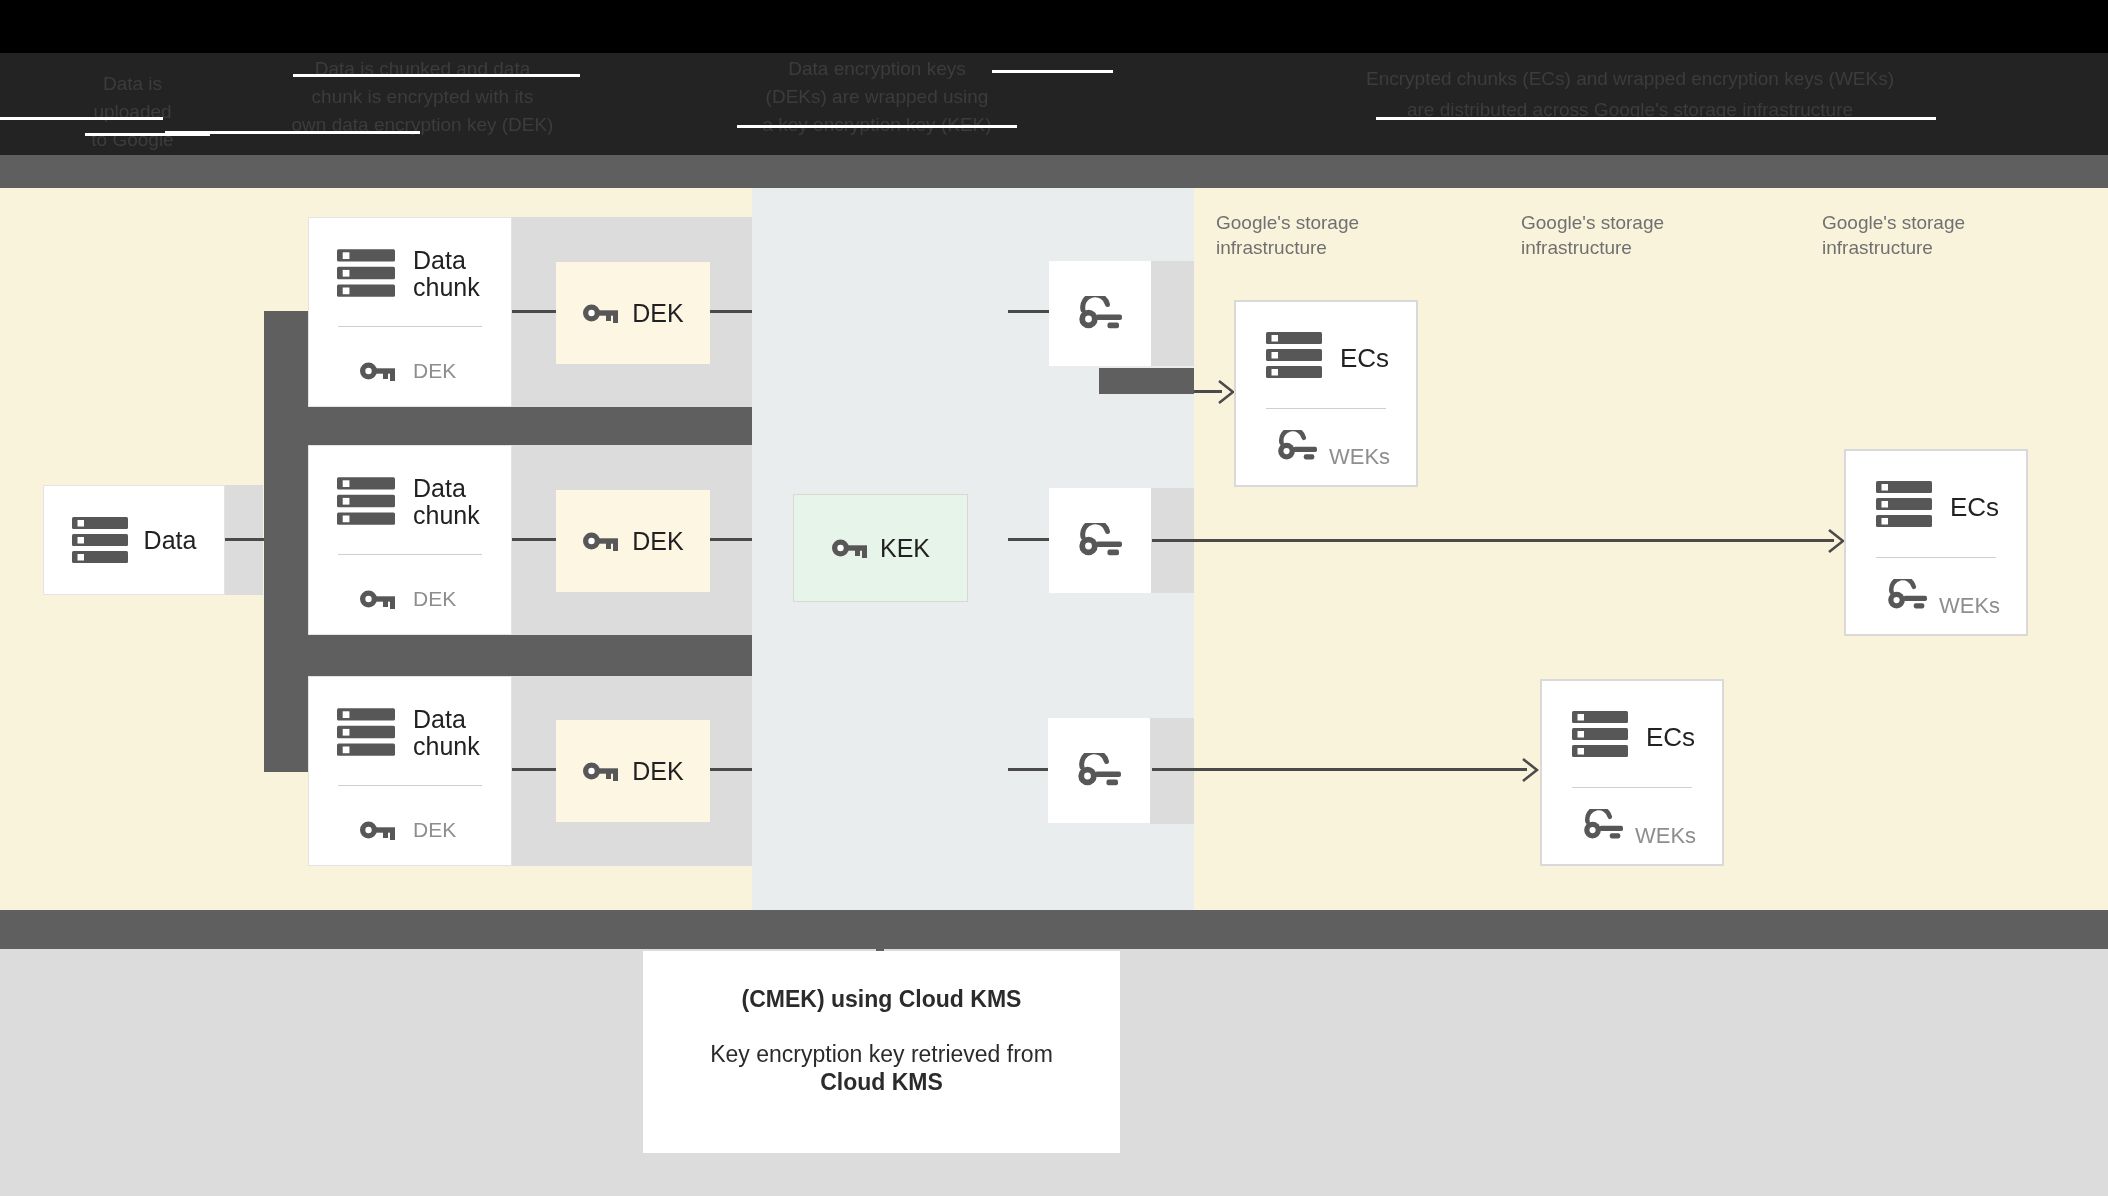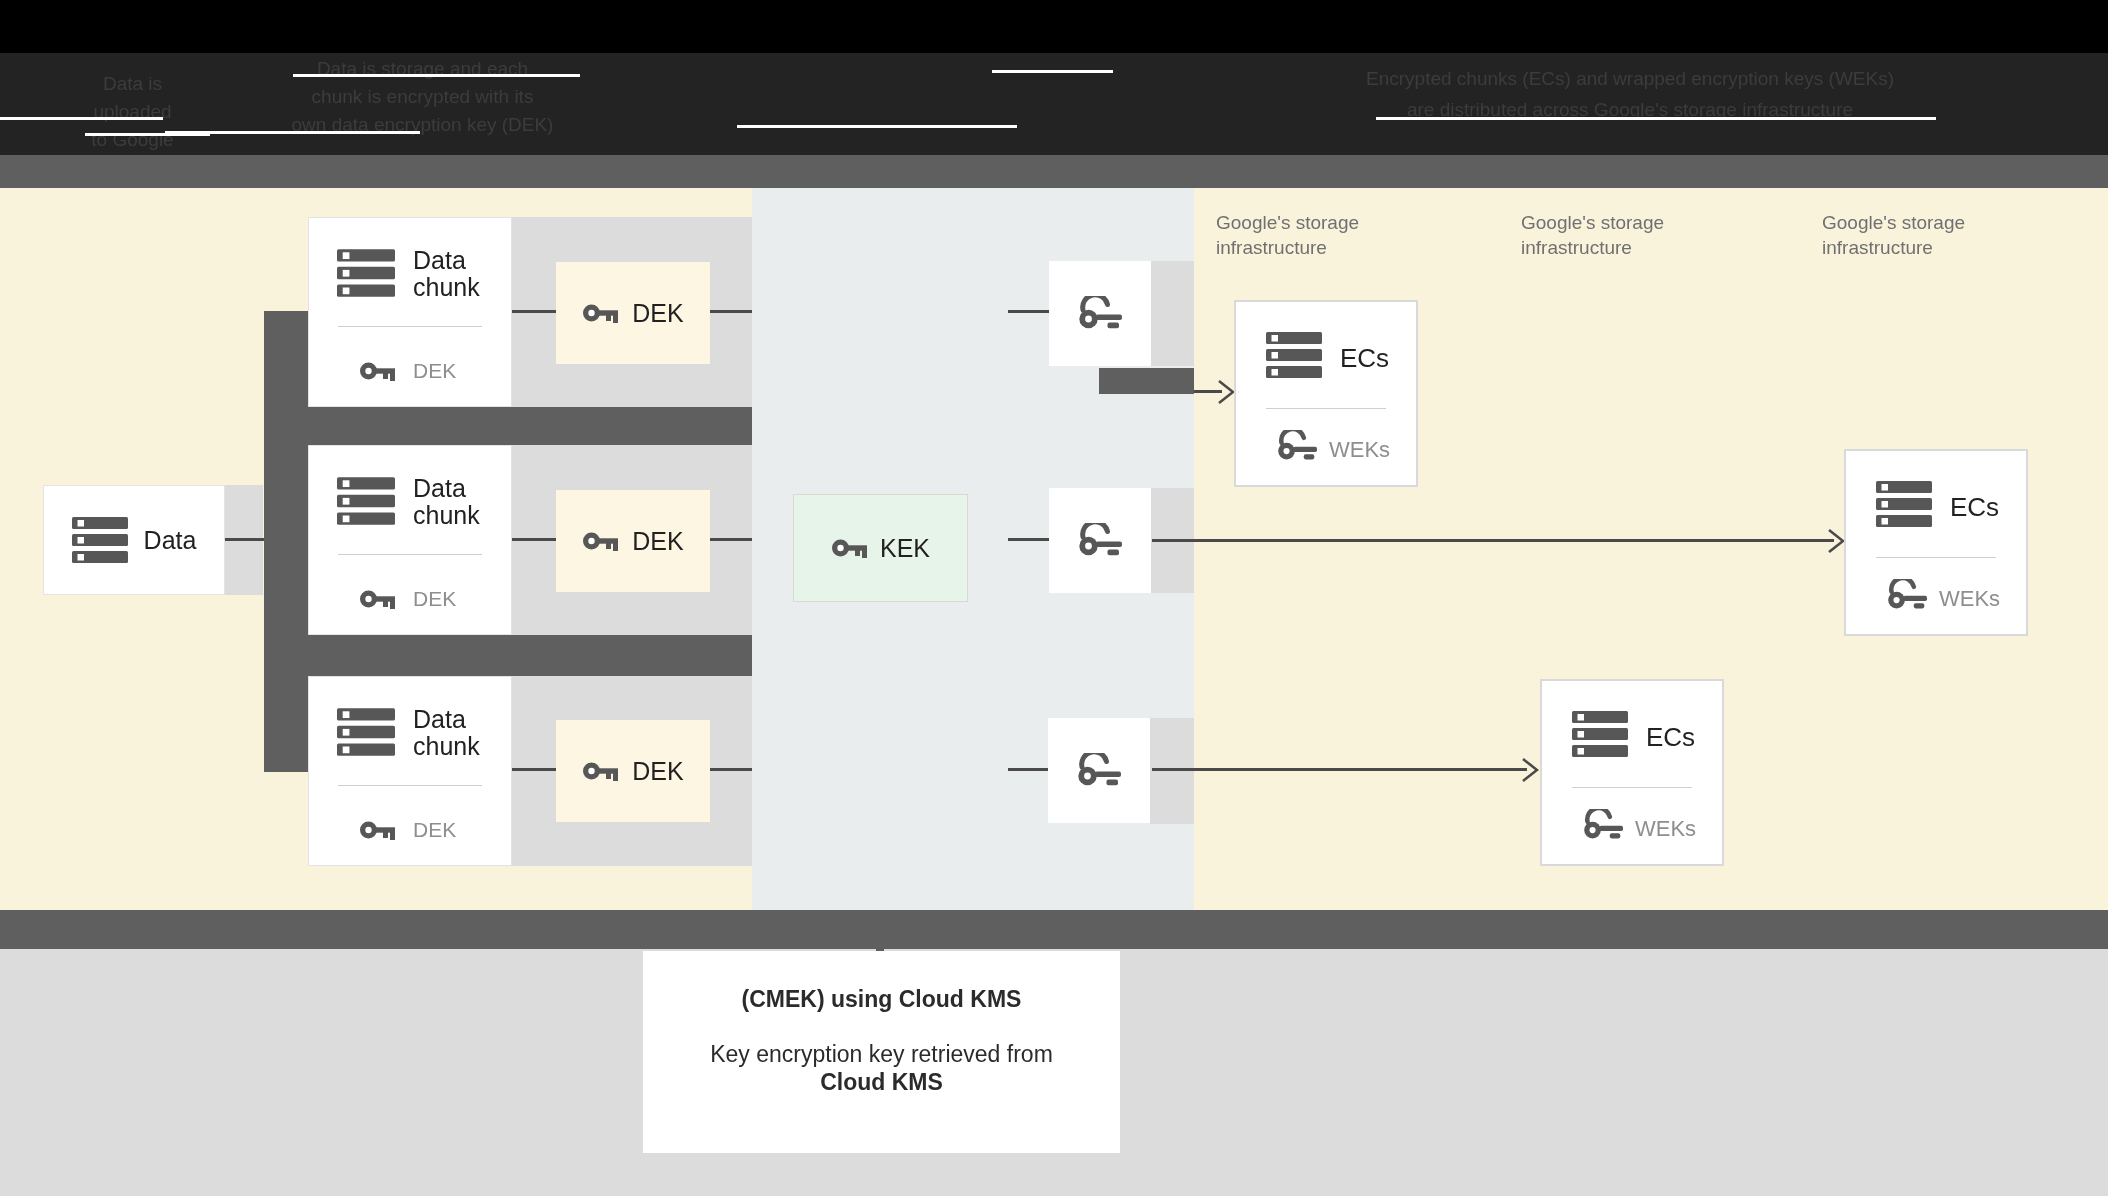--- a/index.html
+++ b/index.html
@@ -42,21 +42,21 @@
   .kek-box{left:793px;top:494px;width:175px;height:108px;background:#e6f4ea;
            border:1px solid #ddd8ce;box-sizing:border-box;display:flex;align-items:center;
            justify-content:center;gap:13px;}
   .key-box{width:102px;height:105px;background:#fff;display:flex;align-items:center;justify-content:center;}
 
   .ec-box{width:184px;height:187px;background:#fff;border:2px solid #d9d9d9;box-sizing:border-box;}
   .ec-box .srv{position:absolute;left:30px;top:30px;}
   .ec-box .ttl{position:absolute;left:104px;top:41px;font-size:26px;color:#212121;}
   .ec-box .div{position:absolute;left:30px;right:30px;top:106px;height:1px;background:#cfcfcf;}
   .ec-box .kico{position:absolute;left:41px;top:128px;}
-  .ec-box .klab{position:absolute;left:93px;top:135px;font-size:22px;color:#8e8e8e;}
+  .ec-box .klab{position:absolute;left:93px;top:142px;font-size:22px;color:#8e8e8e;}
 
   .storage-label{width:260px;color:#707070;font-size:19px;line-height:25px;}
 
   
   .caption-box{left:643px;top:951px;width:477px;height:202px;background:#fff;text-align:center;
                color:#2b2b2b;font-size:23px;line-height:28px;box-sizing:border-box;padding-top:34px;}
   .cap-bold{font-weight:bold;}
   .cap-gap{height:27px;}
   .notch{left:876px;top:948px;width:8px;height:6px;background:#5f5f5f;}
 </style>
@@ -97,23 +97,28 @@
 
   <div class="abs hdr-black"></div>
   <div class="abs hdr-charcoal"></div>
 
   <div class="abs hdr-col" style="left:40px;top:70px;width:185px;">
     <div>Data is</div>
     <div>uploaded</div>
     <div>to Google</div>
   </div>
   <div class="abs hdr-col" style="left:250px;top:55px;width:345px;">
-    <div>Data is storage and each</div>
+    <div>Data is chunked and data</div>
     <div>chunk is encrypted with its</div>
     <div>own data encryption key (DEK)</div>
+  </div>
+  <div class="abs hdr-col" style="left:722px;top:55px;width:310px;">
+    <div>Data encryption keys</div>
+    <div>(DEKs) are wrapped using</div>
+    <div>a key encryption key (KEK)</div>
   </div>
   <div class="abs hdr-col" style="left:1310px;top:63px;width:640px;line-height:31px;">
     <div>Encrypted chunks (ECs) and wrapped encryption keys (WEKs)</div>
     <div>are distributed across Google's storage infrastructure</div>
   </div>
 
   <div class="abs white-line" style="left:0;top:117px;width:163px;"></div>
   <div class="abs white-line" style="left:85px;top:133px;width:125px;"></div>
   <div class="abs white-line" style="left:165px;top:131px;width:255px;"></div>
   <div class="abs white-line" style="left:293px;top:74px;width:287px;"></div>

